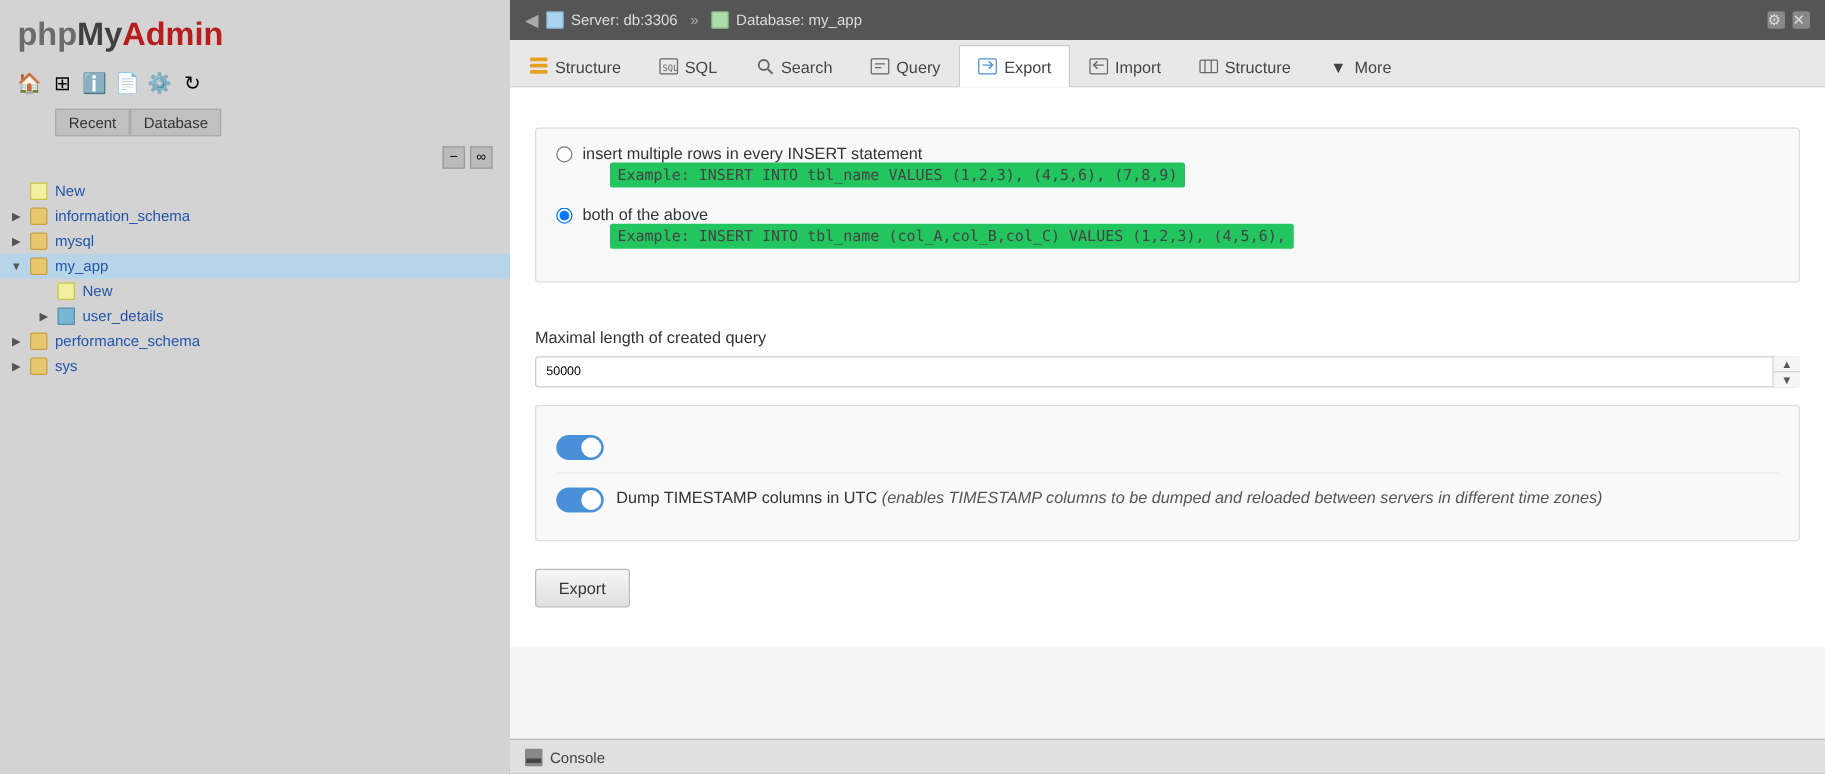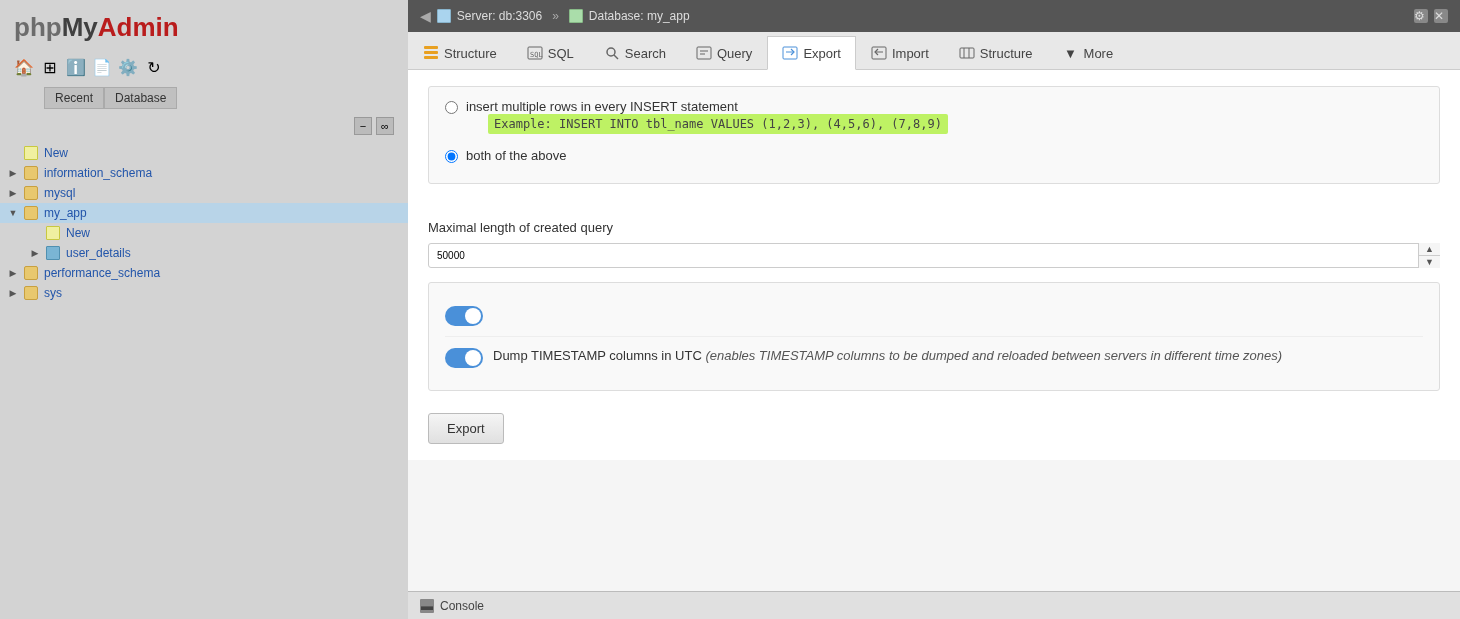--- a/index.html
+++ b/index.html
@@ -250,21 +250,21 @@
     .content-area {
       flex: 1;
       background: #f5f5f5;
       overflow-y: auto;
       padding: 0;
     }
 
     .content-inner {
       background: #fff;
       margin: 0;
-      padding: 16px 20px;
+      padding: 32px 20px;
     }
 
     .option-group {
       background: #f9f9f9;
       border: 1px solid #ddd;
       border-radius: 3px;
       padding: 12px 16px;
       margin-bottom: 14px;
     }
 
@@ -284,21 +284,21 @@
       font-size: 13px;
       color: #333;
     }
 
     .radio-example {
       display: block;
       margin-left: 22px;
       font-family: monospace;
       font-size: 12px;
       color: #444;
-      background: #bef264;
+      background: #22c55e;
       padding: 3px 6px;
       border-radius: 2px;
       margin-bottom: 6px;
     }
 
     .field-label {
       font-size: 13px;
       color: #333;
       margin-bottom: 8px;
       font-weight: normal;
@@ -654,20 +654,21 @@
           <div>
             <label for="opt1" class="radio-label">insert multiple rows in every INSERT statement</label>
             <code class="radio-example">Example: INSERT INTO tbl_name VALUES (1,2,3), (4,5,6), (7,8,9)</code>
           </div>
         </div>
 
         <div class="radio-option">
           <input type="radio" name="insert_mode" id="opt2" checked="" style="">
           <div>
             <label for="opt2" class="radio-label">both of the above</label>
+            <code class="radio-example">Example: INSERT INTO tbl_name (col_A,col_B,col_C) VALUES (1,2,3), (4,5,6),</code>
           </div>
         </div>
 
       </div>
 
       
       <div style="margin-bottom: 14px;">
         <div class="field-label">Maximal length of created query</div>
         <div class="number-input-wrap">
           <input type="number" class="number-input" value="50000" style="">

